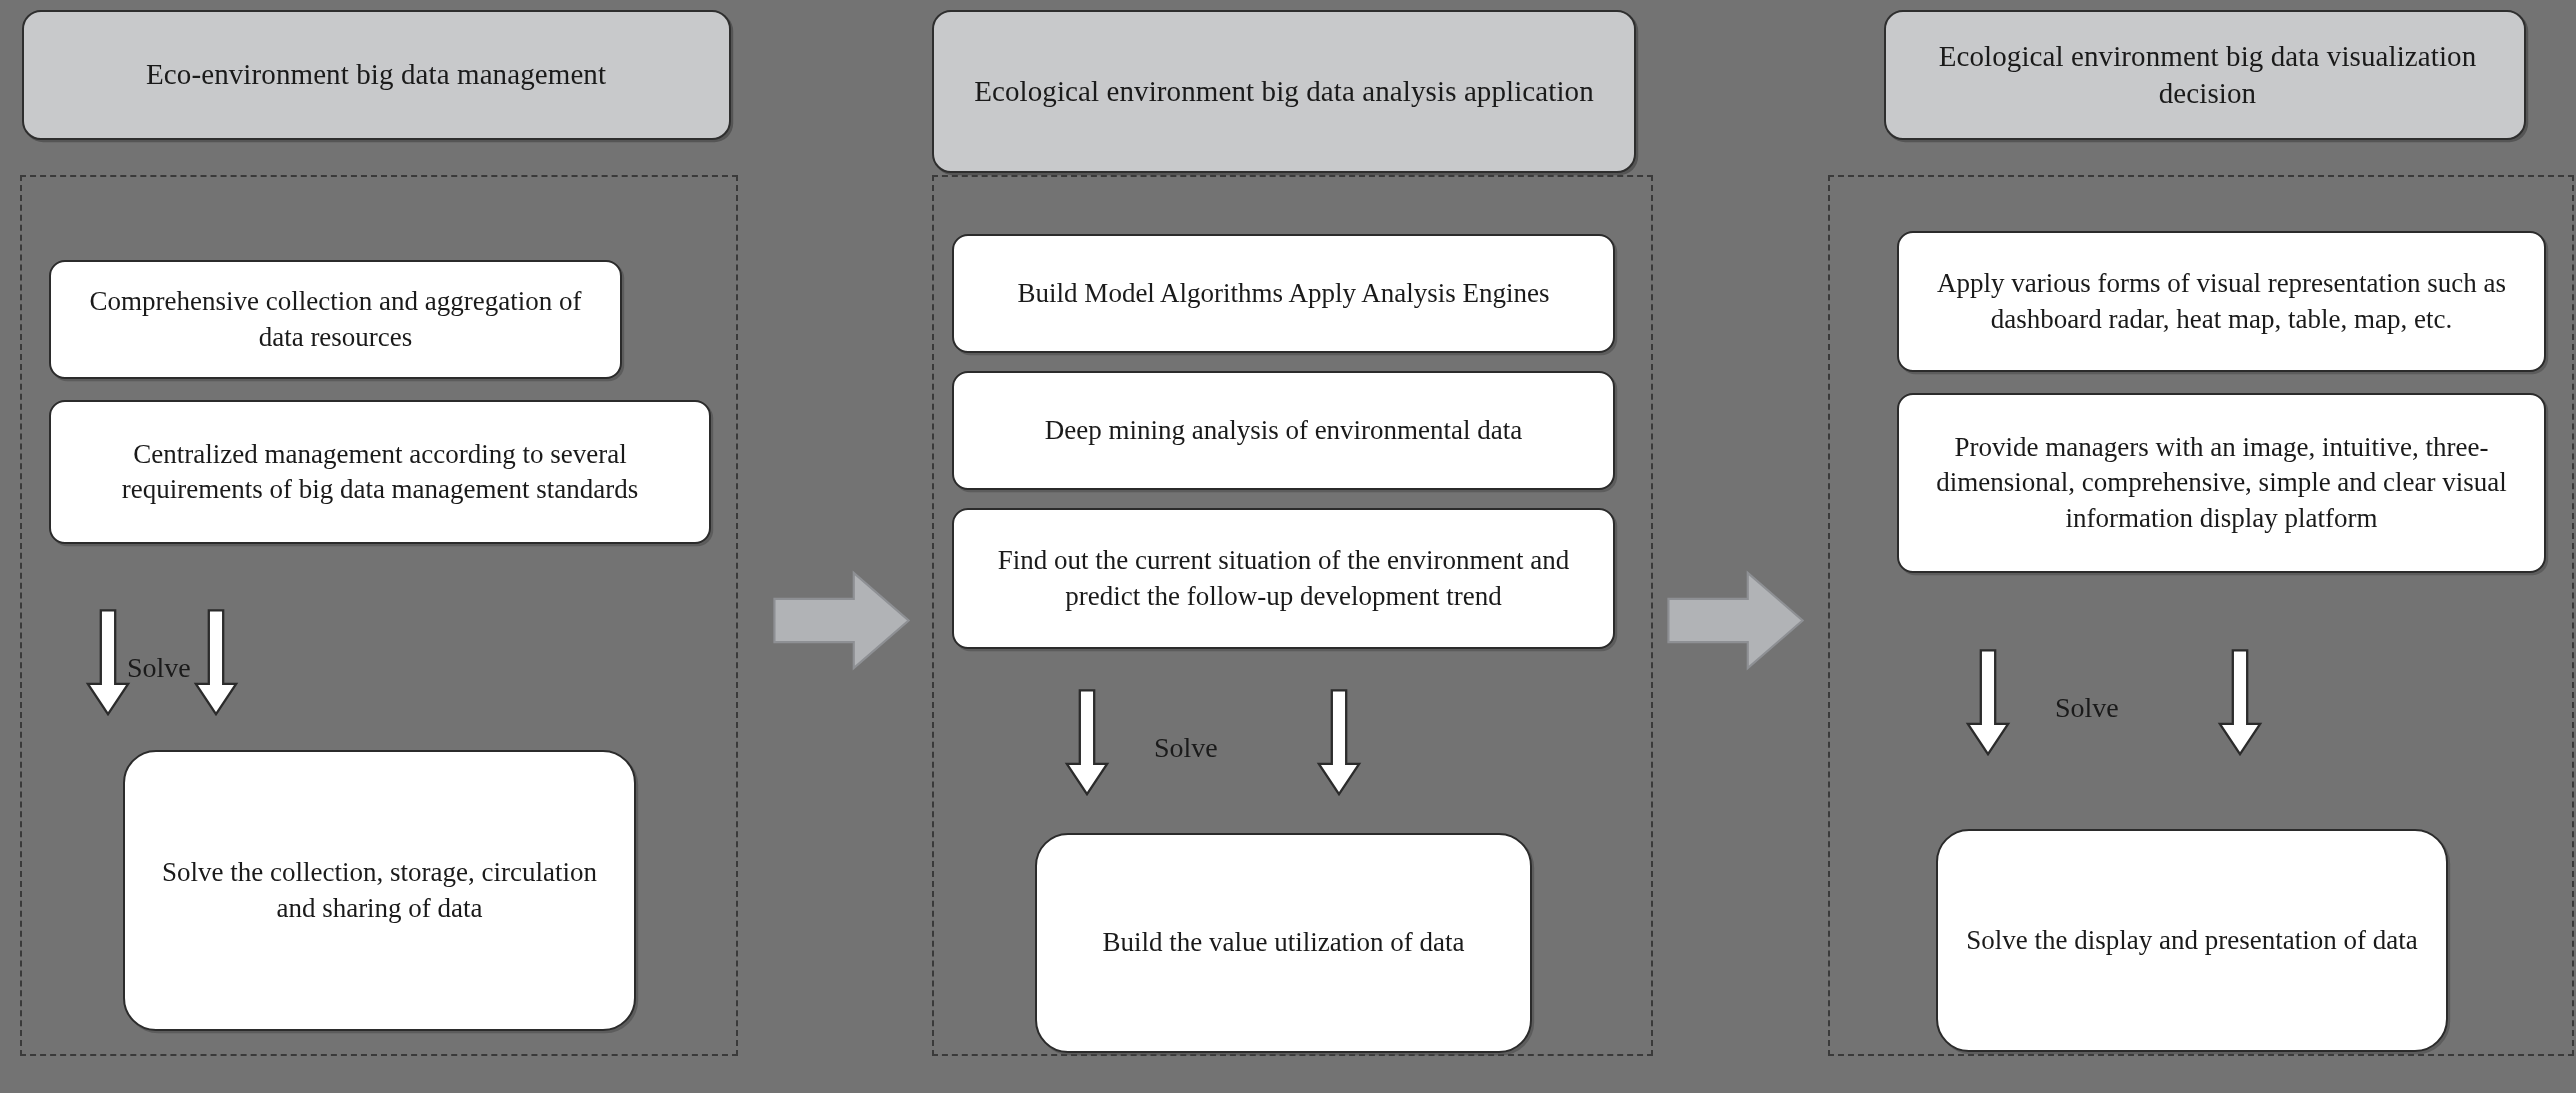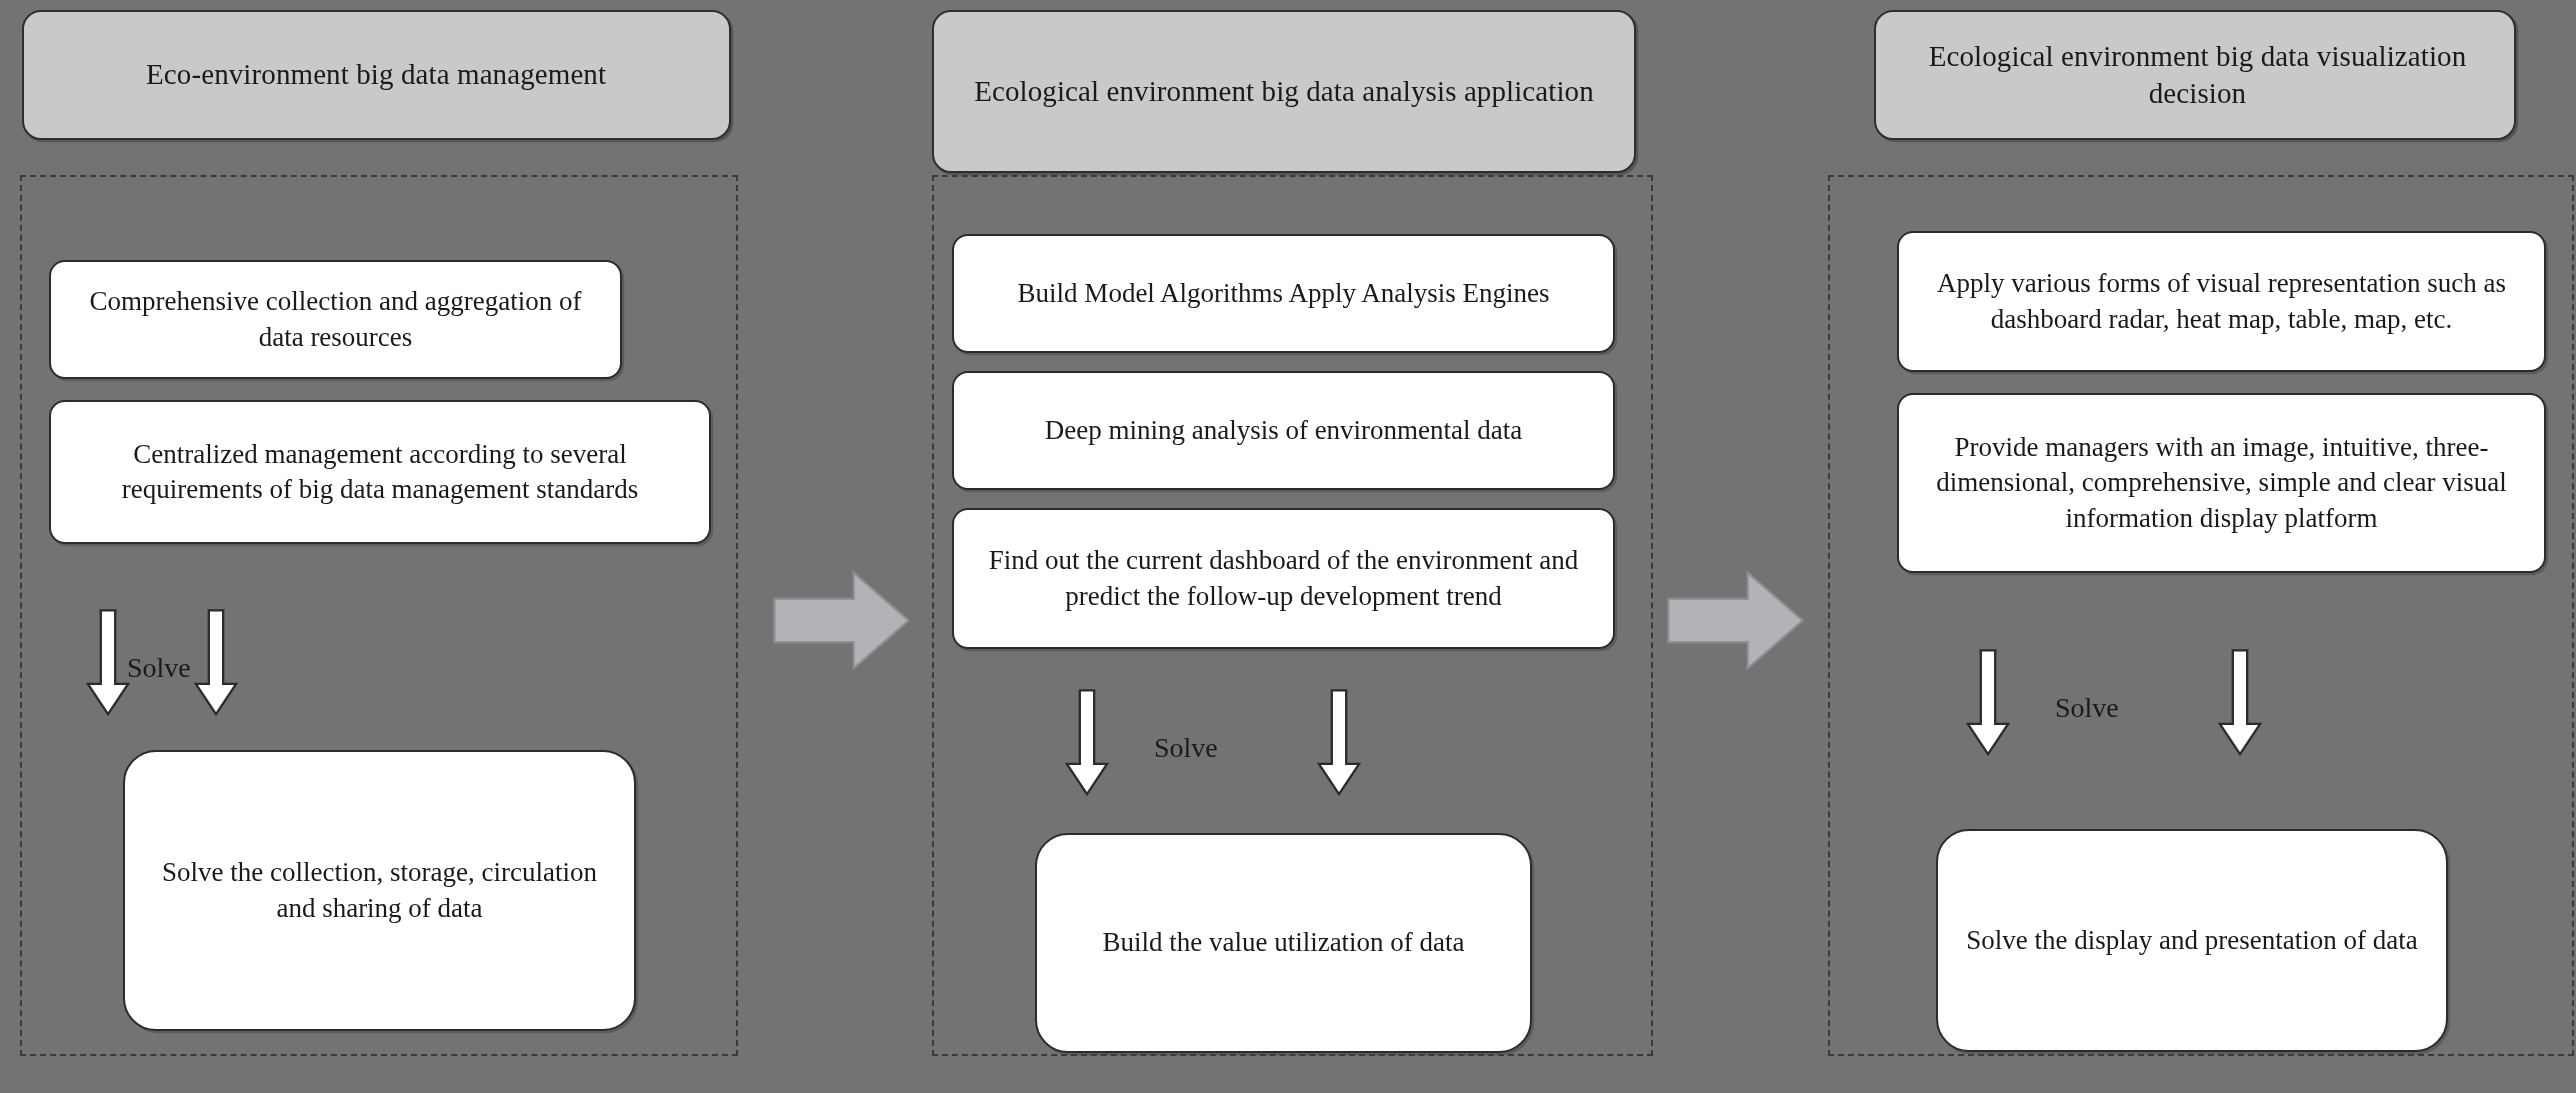--- a/index.html
+++ b/index.html
@@ -42,21 +42,21 @@
     justify-content: center;
     text-align: center;
     box-sizing: border-box;
     padding: 4.3px 19px;
     font-size: 29px;
     line-height: 1.28;
     letter-spacing: 0.1px;
   }
   .col1 .header-box { left: 21.6px;  top: 10px; width: 709px;  height: 130px; }
   .col2 .header-box { left: 16px;  top: 10px; width: 704px;  height: 163px; }
-  .col3 .header-box { left: 64px;  top: 10px; width: 642px;  height: 130px; padding-left: 24px; }
+  .col3 .header-box { left: 74px;  top: 10px; width: 642px;  height: 130px; padding-left: 24px; }
 
   
   .dashed-zone {
     position: absolute;
     border: 2.9px dashed #3a3a3a;
     box-sizing: border-box;
     background: transparent;
   }
   .col1 .dashed-zone { left: 20px; top: 175px; width: 718px;  height: 881px; }
   .col2 .dashed-zone { left: 16px; top: 175px; width: 721px; height: 881px; }
@@ -159,21 +159,21 @@
   <div class="column col2">
 
     <div class="header-box">Ecological environment big data analysis application</div>
 
     <div class="dashed-zone"></div>
 
     <div class="item-box r-small c2-b1">Build Model Algorithms Apply Analysis Engines</div>
 
     <div class="item-box r-small c2-b2">Deep mining analysis of environmental data</div>
 
-    <div class="item-box r-small c2-b3">Find out the current dashboard of the environment and predict the follow-up development trend</div>
+    <div class="item-box r-small c2-b3">Find out the current situation of the environment and predict the follow-up development trend</div>
 
     <div class="down-arrow" style="left:148px; top:689px;">
       <svg viewBox="0 0 64 150" preserveAspectRatio="none">
         <polygon points="22,2 42,2 42,104 60,104 32,146 4,104 22,104" fill="#ffffff" stroke="#2b2b2b" stroke-width="3.2" stroke-linejoin="miter"></polygon>
       </svg>
     </div>
     <div class="down-arrow" style="left:400px; top:689px;">
       <svg viewBox="0 0 64 150" preserveAspectRatio="none">
         <polygon points="22,2 42,2 42,104 60,104 32,146 4,104 22,104" fill="#ffffff" stroke="#2b2b2b" stroke-width="3.2" stroke-linejoin="miter"></polygon>
       </svg>

